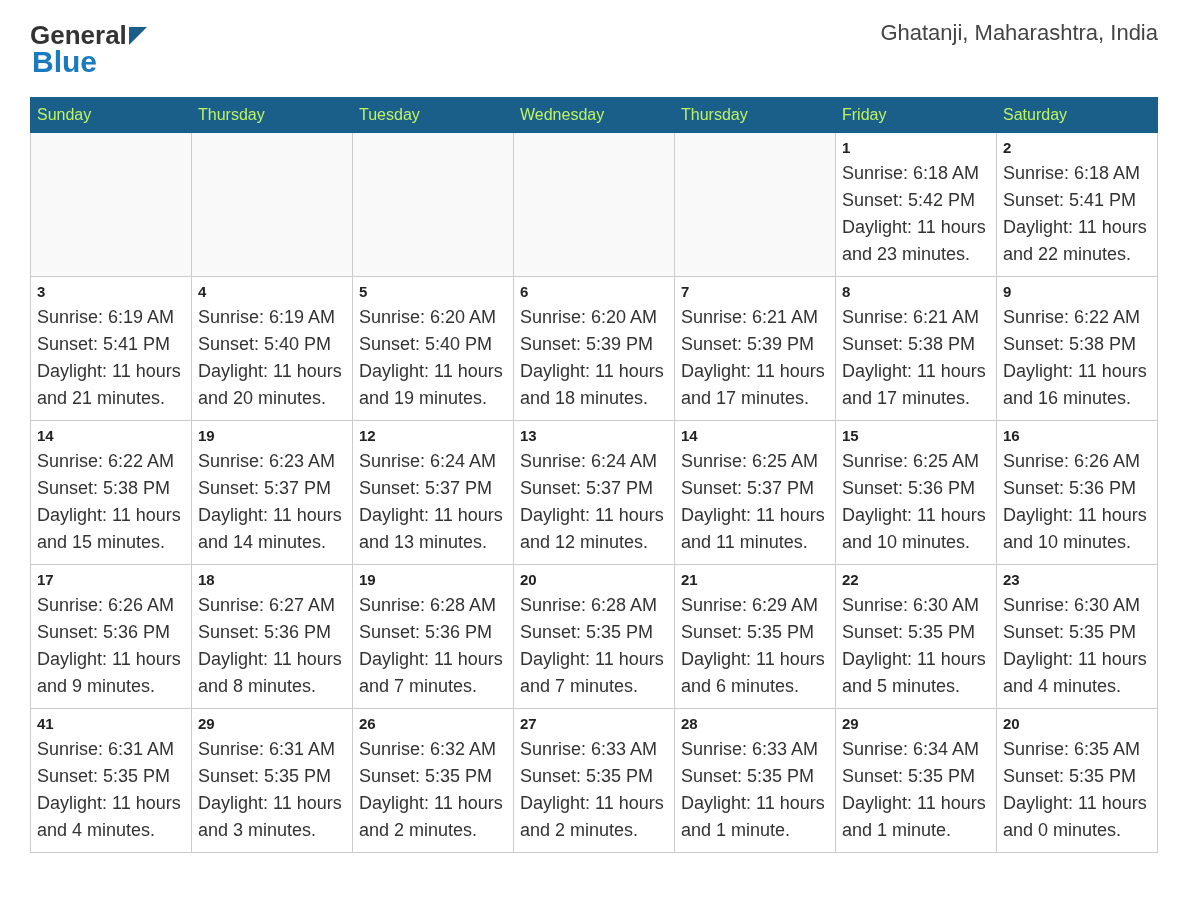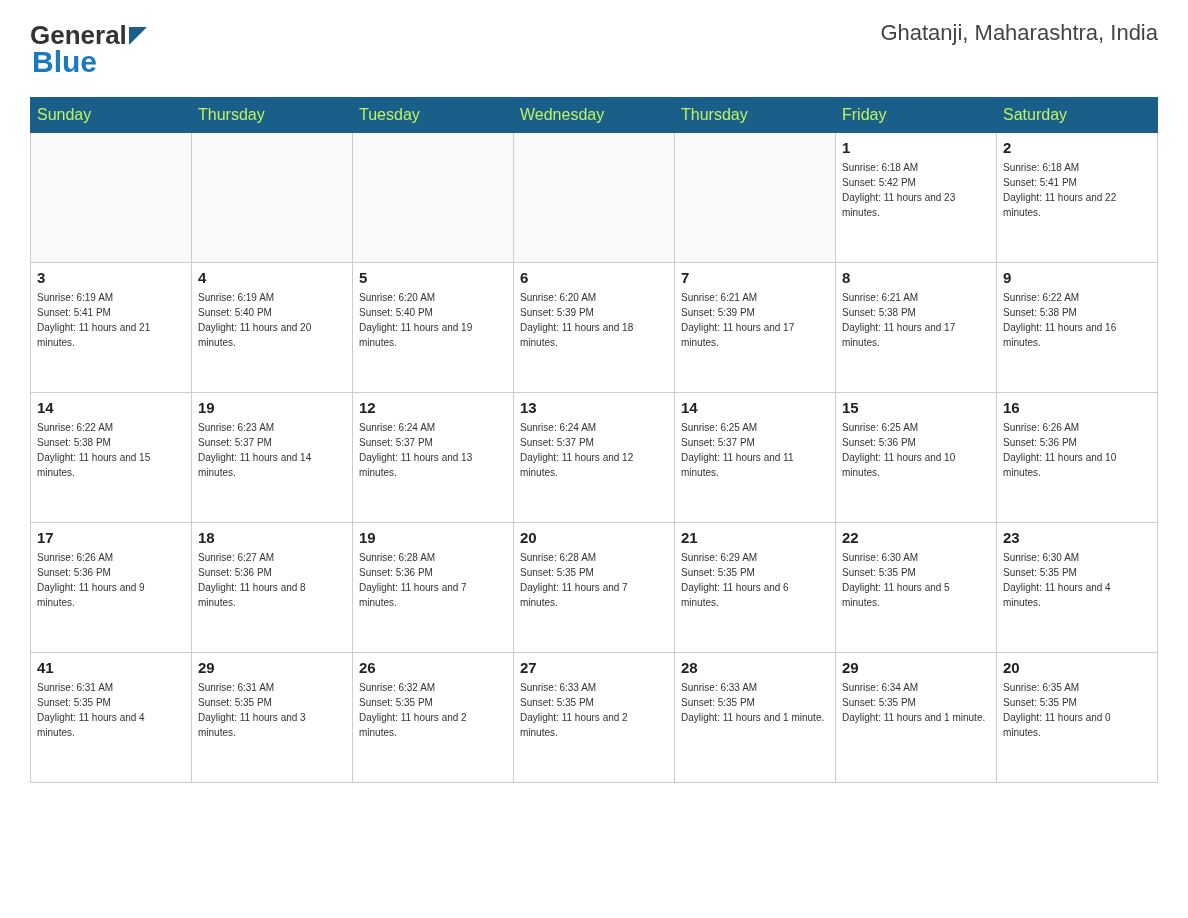--- a/index.html
+++ b/index.html
@@ -72,21 +72,21 @@
       min-height: 100px;
       height: 130px;
     }
     .day-number {
       font-size: 15px;
       font-weight: bold;
       color: #222;
       margin-bottom: 4px;
     }
     .day-info {
-      font-size: 10px;
+      font-size: 18px;
       color: #333;
       line-height: 1.5;
     }
     .empty-cell {
       background: #f9f9f9;
     }
     tbody tr:nth-child(odd) td {
       background: #fff;
     }
     tbody tr td.empty-cell {

